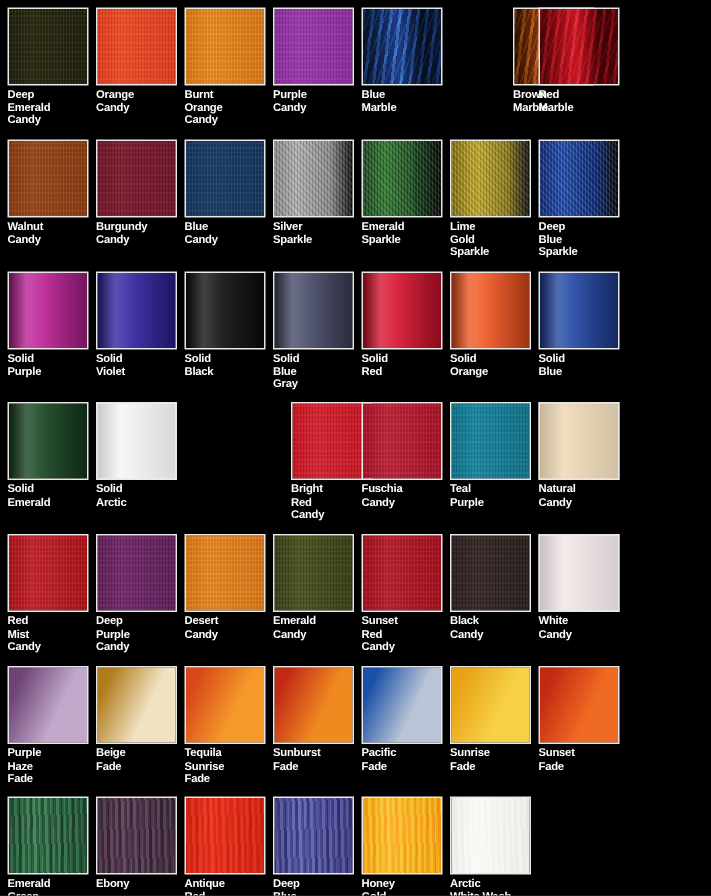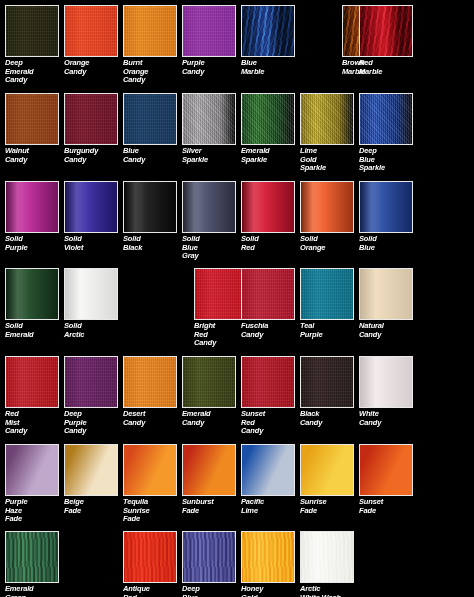--- a/index.html
+++ b/index.html
@@ -23,21 +23,20 @@
     background:#222;
   }
   .swatch .tex{
     position:absolute;inset:0;
     pointer-events:none;
   }
   .label{
     margin-top:2px;
     font-size:7.5px;
     line-height:8.6px;
-    font-style:italic;
     font-weight:bold;
     color:#ffffff;
     letter-spacing:-0.15px;
     white-space:pre-line;
     text-align:left;
   }
   
   .tex-candy{
     background-image:
       repeating-linear-gradient(90deg, rgba(255,255,255,.07) 0 1px, rgba(0,0,0,.07) 1px 2px),
@@ -347,21 +346,21 @@
         <div class="tex tex-none"></div>
       </div>
       <div class="label">Sunburst
 Fade</div>
     </div>
     <div class="cell" style="left: 241px; top: 444px;">
       <div class="swatch" style="width: 54px; height: 52px; background: linear-gradient(115deg, rgb(26, 80, 168) 0%, rgb(26, 80, 168) 14%, rgb(185, 196, 214) 62%, rgb(185, 196, 214) 100%);">
         <div class="tex tex-none"></div>
       </div>
       <div class="label">Pacific
-Lime</div>
+Fade</div>
     </div>
     <div class="cell" style="left: 300px; top: 444px;">
       <div class="swatch" style="width: 54px; height: 52px; background: linear-gradient(115deg, rgb(232, 162, 21) 0%, rgb(232, 162, 21) 14%, rgb(247, 208, 69) 62%, rgb(247, 208, 69) 100%);">
         <div class="tex tex-none"></div>
       </div>
       <div class="label">Sunrise
 Fade</div>
     </div>
     <div class="cell" style="left: 359px; top: 444px;">
       <div class="swatch" style="width: 54px; height: 52px; background: linear-gradient(115deg, rgb(195, 42, 18) 0%, rgb(195, 42, 18) 14%, rgb(239, 106, 34) 62%, rgb(239, 106, 34) 100%);">
@@ -369,20 +368,26 @@
       </div>
       <div class="label">Sunset
 Fade</div>
     </div>
     <div class="cell" style="left: 5px; top: 531px;">
       <div class="swatch" style="width: 54px; height: 52px; background: linear-gradient(90deg, rgb(42, 92, 62) 0%, rgb(61, 122, 82) 30%, rgb(42, 92, 62) 100%);">
         <div class="tex tex-wood"></div>
       </div>
       <div class="label">Emerald
 Green</div>
+    </div>
+    <div class="cell" style="left: 64px; top: 531px;">
+      <div class="swatch" style="width: 54px; height: 52px; background: linear-gradient(90deg, rgb(74, 52, 72) 0%, rgb(92, 66, 89) 30%, rgb(74, 52, 72) 100%);">
+        <div class="tex tex-wood"></div>
+      </div>
+      <div class="label">Ebony</div>
     </div>
     <div class="cell" style="left: 123px; top: 531px;">
       <div class="swatch" style="width: 54px; height: 52px; background: linear-gradient(90deg, rgb(212, 42, 24) 0%, rgb(232, 58, 34) 30%, rgb(212, 42, 24) 100%);">
         <div class="tex tex-wood"></div>
       </div>
       <div class="label">Antique
 Red</div>
     </div>
     <div class="cell" style="left: 182px; top: 531px;">
       <div class="swatch" style="width: 54px; height: 52px; background: linear-gradient(90deg, rgb(74, 74, 144) 0%, rgb(96, 96, 168) 30%, rgb(74, 74, 144) 100%);">

